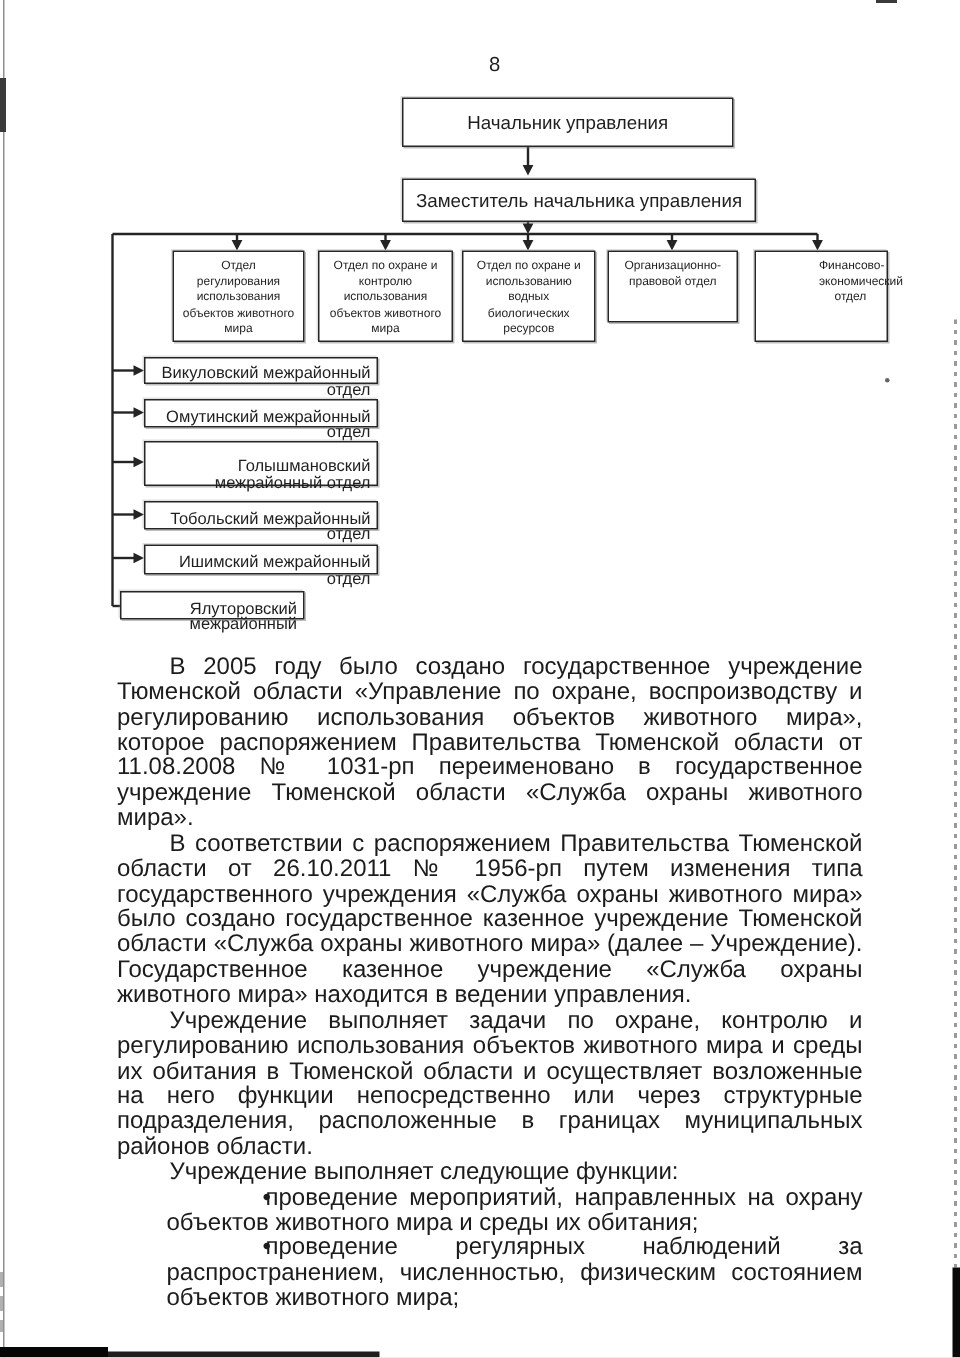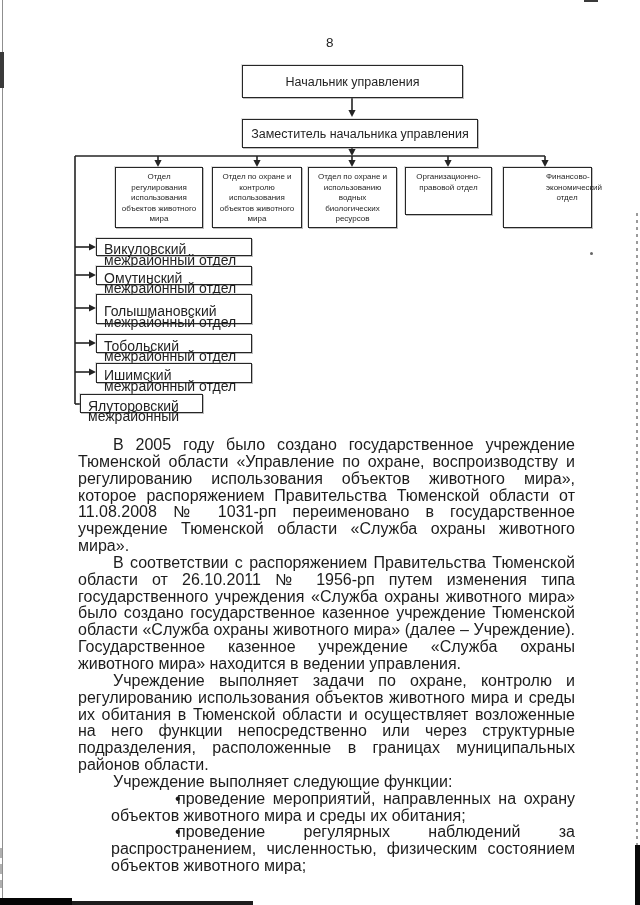--- a/index.html
+++ b/index.html
@@ -7,23 +7,23 @@
     position:relative;width:640px;height:905px;background:#ffffff;
     font-family:"Liberation Sans","DejaVu Sans",sans-serif;color:#1f1f1f;
     overflow:hidden;margin:0 auto;
   }
   .page-num{position:absolute;left:326px;top:35px;font-size:13.5px;}
   .box{
     position:absolute;box-sizing:border-box;background:#fff;
     border:1.5px solid #262626;
     box-shadow:1px 1px 0 rgba(110,110,110,.45), -1px -1px 0 rgba(150,150,150,.3);
   }
-  .cbox{display:flex;align-items:center;justify-content:center;text-align:center;font-size:12.5px;}
+  .cbox{display:flex;align-items:center;justify-content:center;text-align:center;font-size:12.5px;margin-left:26px;}
   .dept{padding:4px 3px 0;font-size:8px;line-height:10.5px;text-align:center;}
-  .district{display:flex;align-items:center;padding:15px 4px 0 7px;font-size:14px;line-height:10.5px;text-align:left;}
+  .district{display:flex;align-items:center;padding:15px 4px 0 7px;font-size:11px;line-height:10.5px;text-align:right;}
   .connectors{position:absolute;left:0;top:0;pointer-events:none;}
   .bodytext{
     position:absolute;left:78px;top:437px;width:497px;
     font-size:16px;line-height:16.85px;text-align:justify;color:#1c1c1c;
   }
   .bodytext p{margin:0;text-indent:35px;}
   .bodytext p.li{text-indent:32px;margin-left:33px;}
   .dot{display:inline-block;width:34px;}
   .art{position:absolute;}
   .edge-left{left:2px;top:0;width:1px;height:905px;background:#8f8f8f;}

